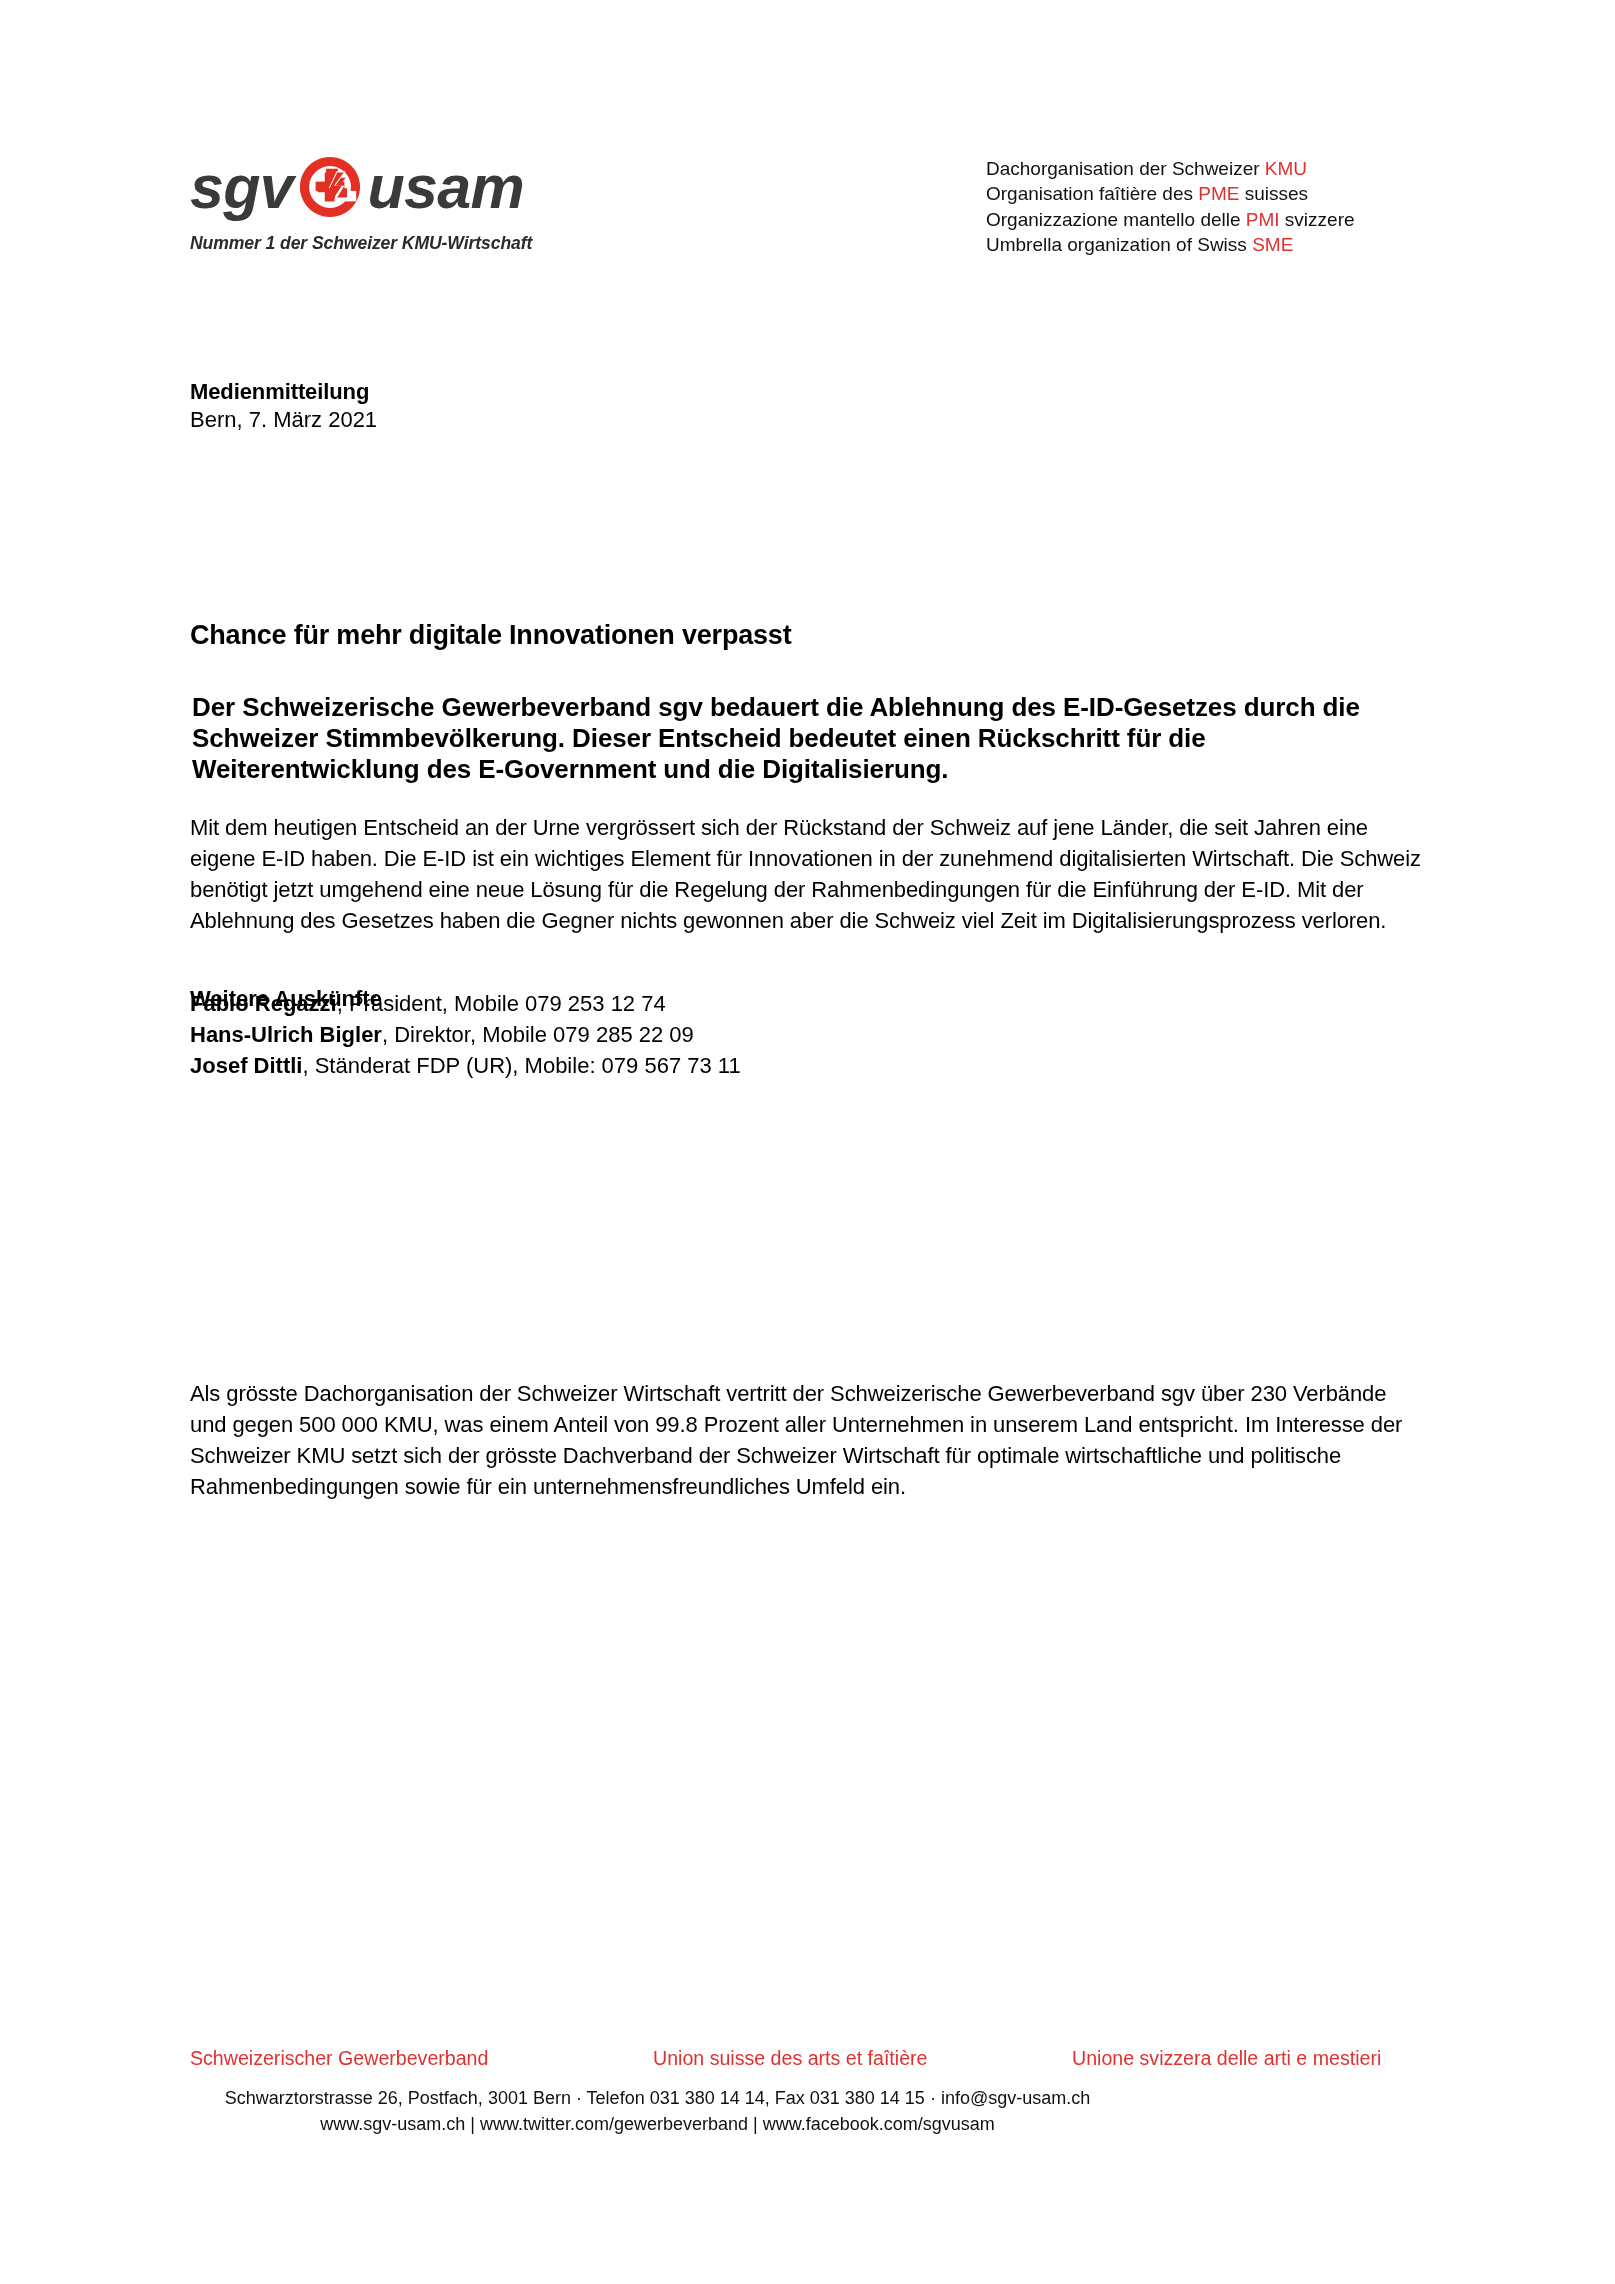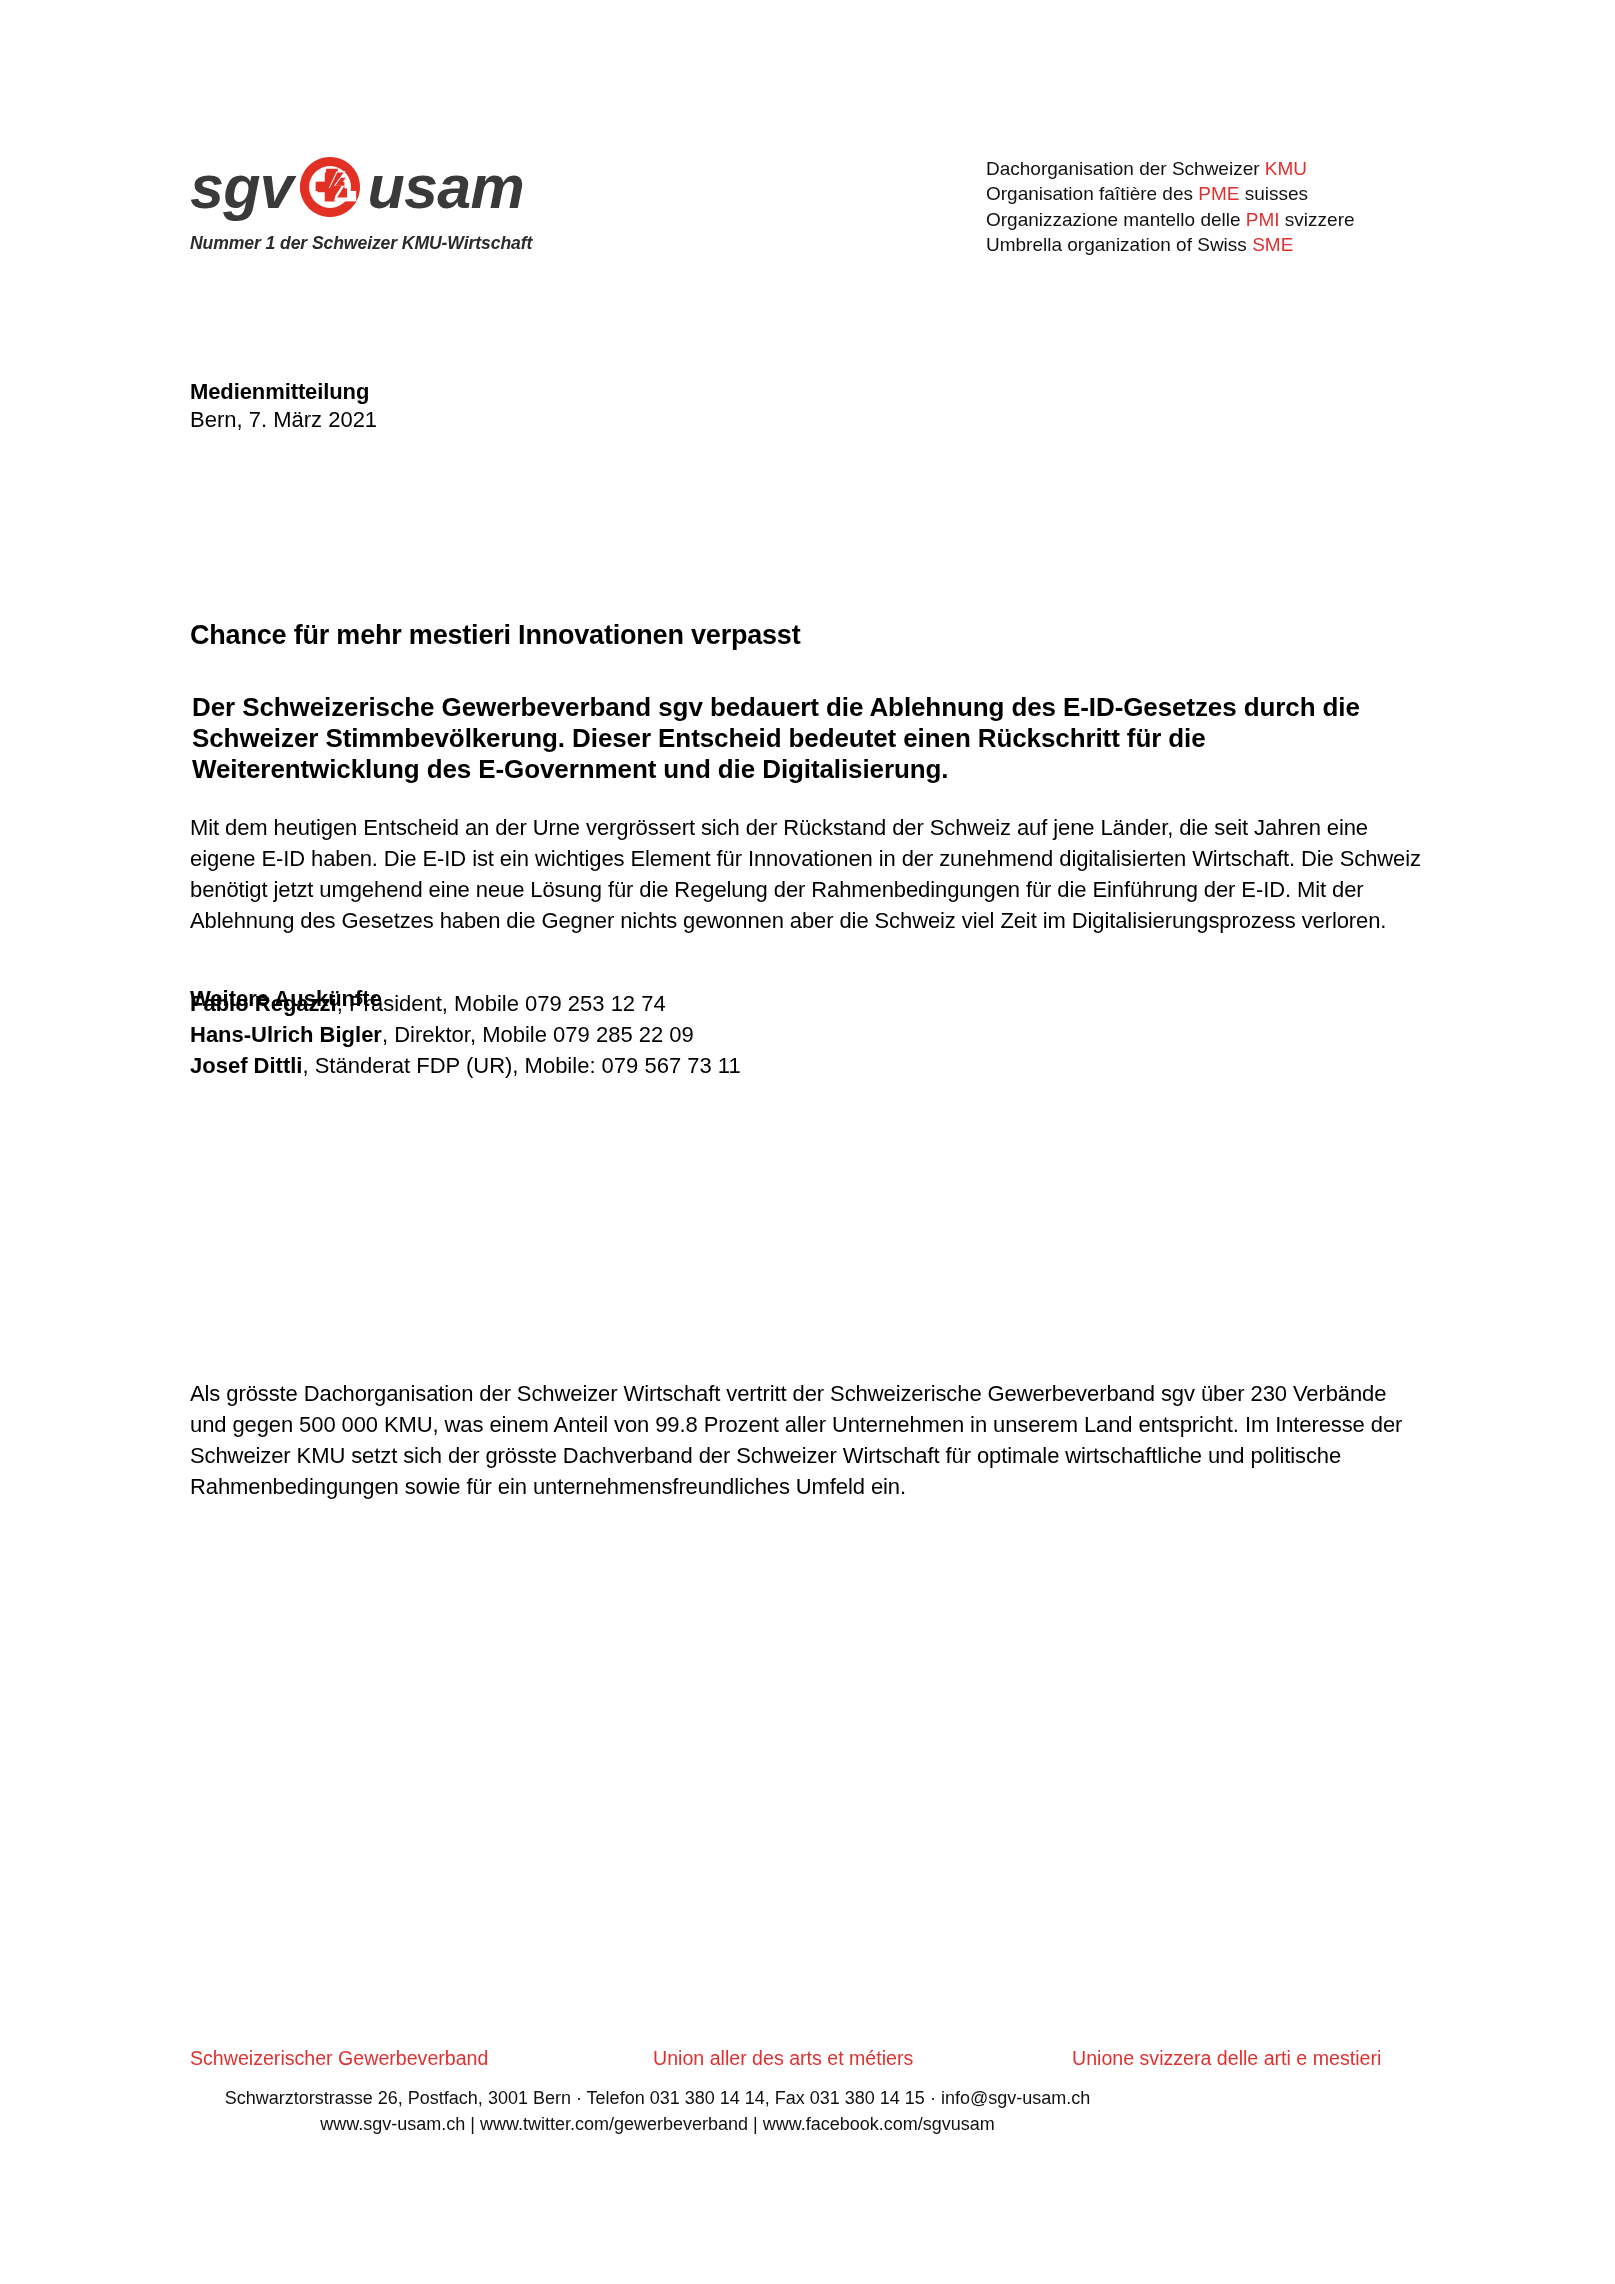--- a/index.html
+++ b/index.html
@@ -220,42 +220,42 @@
       <div><span>Umbrella organization of Swiss </span><span class="hl">SME</span><span></span></div>
     </div>
 
   </div>
 
   <div class="doc-body">
 
     <div class="release-label">Medienmitteilung</div>
     <div class="release-place">Bern, 7. März 2021</div>
 
-    <h1 class="doc-title">Chance für mehr mestieri Innovationen verpasst</h1>
+    <h1 class="doc-title">Chance für mehr digitale Innovationen verpasst</h1>
 
     <p class="lead">Der Schweizerische Gewerbeverband sgv bedauert die Ablehnung des E-ID-Gesetzes durch die Schweizer Stimmbevölkerung. Dieser Entscheid bedeutet einen Rückschritt für die Weiterentwicklung des E-Government und die Digitalisierung.</p>
 
     <p class="para-main">Mit dem heutigen Entscheid an der Urne vergrössert sich der Rückstand der Schweiz auf jene Länder, die seit Jahren eine eigene E-ID haben. Die E-ID ist ein wichtiges Element für Innovationen in der zunehmend digitalisierten Wirtschaft. Die Schweiz benötigt jetzt umgehend eine neue Lösung für die Regelung der Rahmenbedingungen für die Einführung der E-ID. Mit der Ablehnung des Gesetzes haben die Gegner nichts gewonnen aber die Schweiz viel Zeit im Digitalisierungsprozess verloren.</p>
 
     <div class="contacts-heading">Weitere Auskünfte</div>
 
     <div class="contacts-list">
       <div><span class="cname">Fabio Regazzi</span><span>, Präsident, Mobile 079 253 12 74</span></div>
       <div><span class="cname">Hans-Ulrich Bigler</span><span>, Direktor, Mobile 079 285 22 09</span></div>
       <div><span class="cname">Josef Dittli</span><span>, Ständerat FDP (UR), Mobile: 079 567 73 11</span></div>
     </div>
 
     <p class="boilerplate">Als grösste Dachorganisation der Schweizer Wirtschaft vertritt der Schweizerische Gewerbeverband sgv über 230 Verbände und gegen 500 000 KMU, was einem Anteil von 99.8 Prozent aller Unternehmen in unserem Land entspricht. Im Interesse der Schweizer KMU setzt sich der grösste Dachverband der Schweizer Wirtschaft für optimale wirtschaftliche und politische Rahmenbedingungen sowie für ein unternehmensfreundliches Umfeld ein.</p>
 
   </div>
 
   <div class="footer">
     <div class="footer-orgs">
       <span class="footer-org o1">Schweizerischer Gewerbeverband</span>
-      <span class="footer-org o2">Union aller des arts et métiers</span>
+      <span class="footer-org o2">Union suisse des arts et faîtière</span>
       <span class="footer-org o3">Unione svizzera delle arti e mestieri</span>
     </div>
     <div class="footer-lines">
       <div>Schwarztorstrasse 26, Postfach, 3001 Bern  ·   Telefon 031 380 14 14, Fax 031 380 14 15  ·   info@sgv-usam.ch</div>
       <div>www.sgv-usam.ch  |  www.twitter.com/gewerbeverband  |  www.facebook.com/sgvusam</div>
     </div>
   </div>
 
 </div>
 

